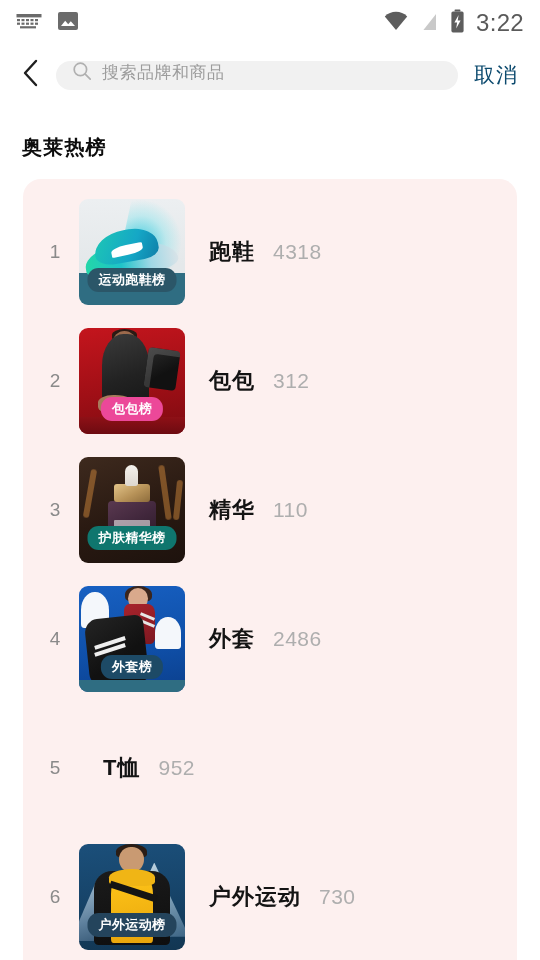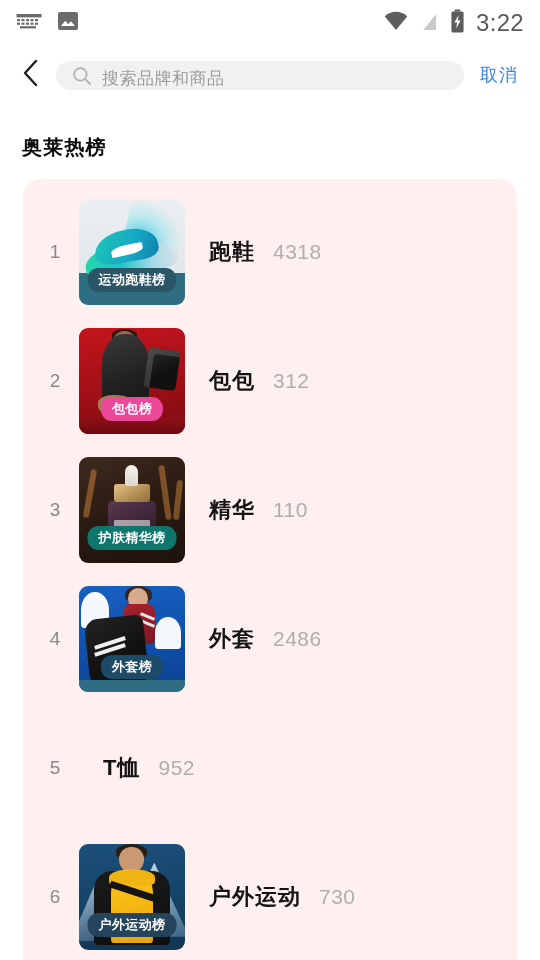--- a/index.html
+++ b/index.html
@@ -36,35 +36,36 @@
   .back-btn {
     width:42px; height:42px;
     display:flex; align-items:center; justify-content:center;
     flex:0 0 auto;
   }
   .search-field {
     flex:1 1 auto;
     height:29px;
     background:#f1f1f1;
     border-radius:20px;
-    display:flex; align-items:flex-end;
+    display:flex; align-items:flex-start;
     padding:0 16px;
     gap:10px;
     margin-left:4px;
+    font-family:Liberation Mono, monospace;
   }
   .search-ph {
     font-size:17px;
     color:#9c9c9c;
     letter-spacing:0.5px;
     white-space:nowrap;
   }
   .cancel-btn {
     flex:0 0 auto;
-    font-size:18px;
-    color:#3b82f6;
+    font-size:21px;
+    color:#0c4a6e;
     padding:0 8px 0 16px;
     letter-spacing:1px;
   }
 
   
   .section-title {
     margin:30px 0 18px 22px;
     font-size:20px;
     font-weight:bold;
     color:#0d0d0d;

